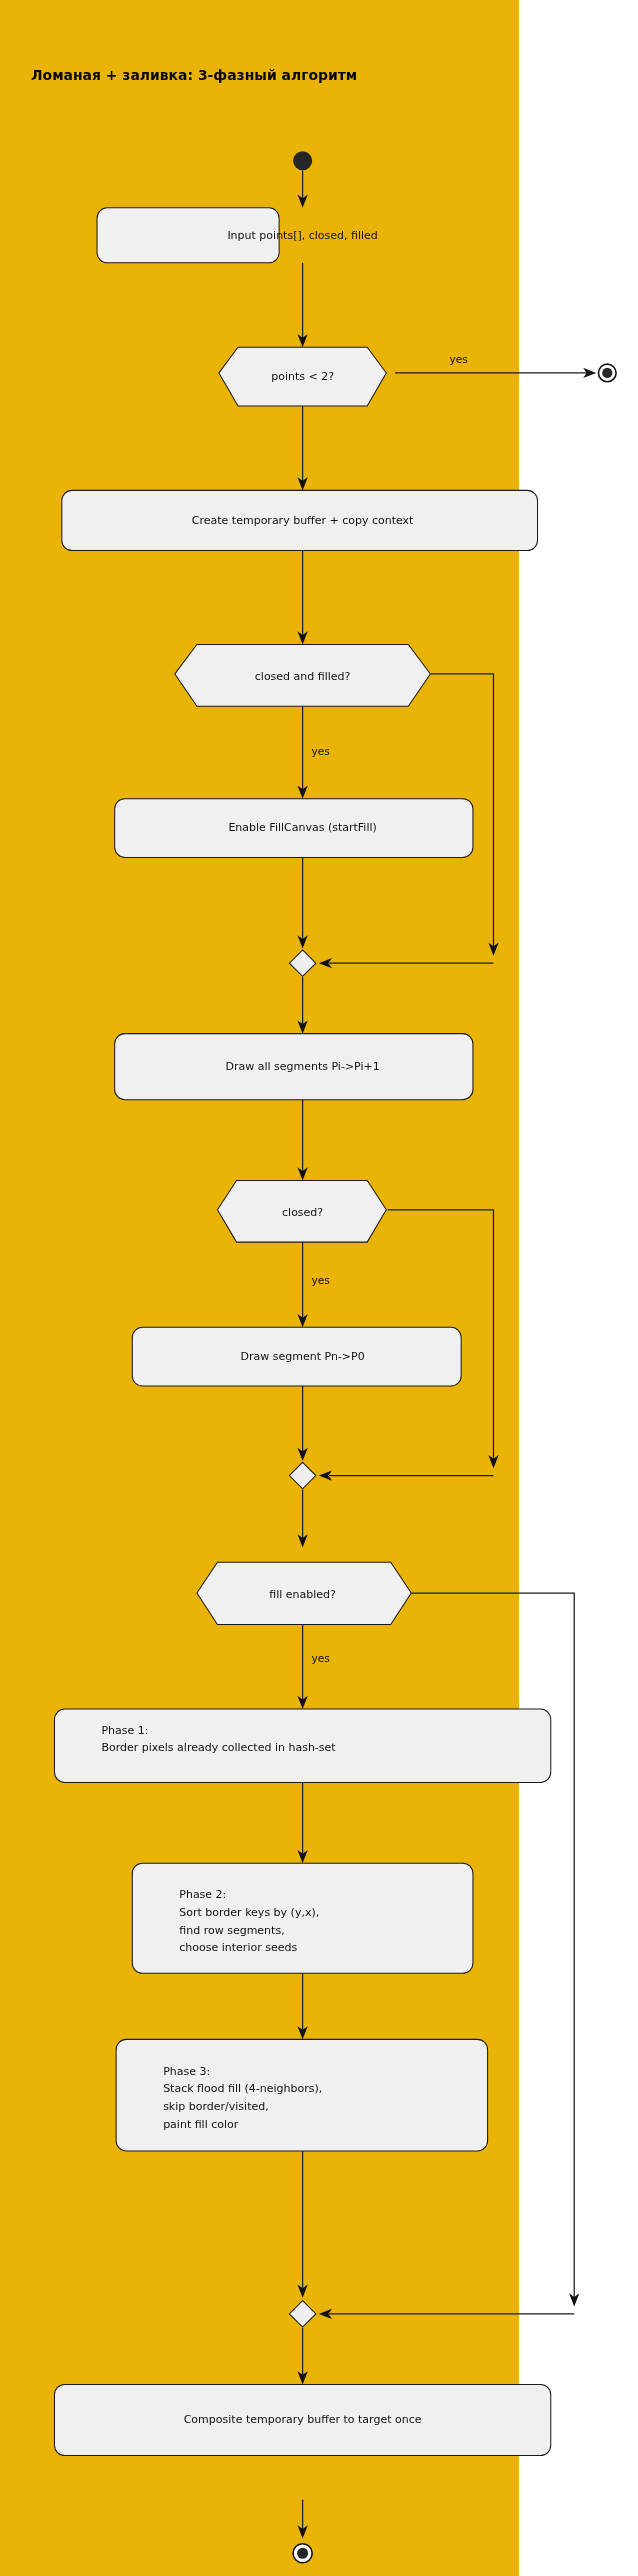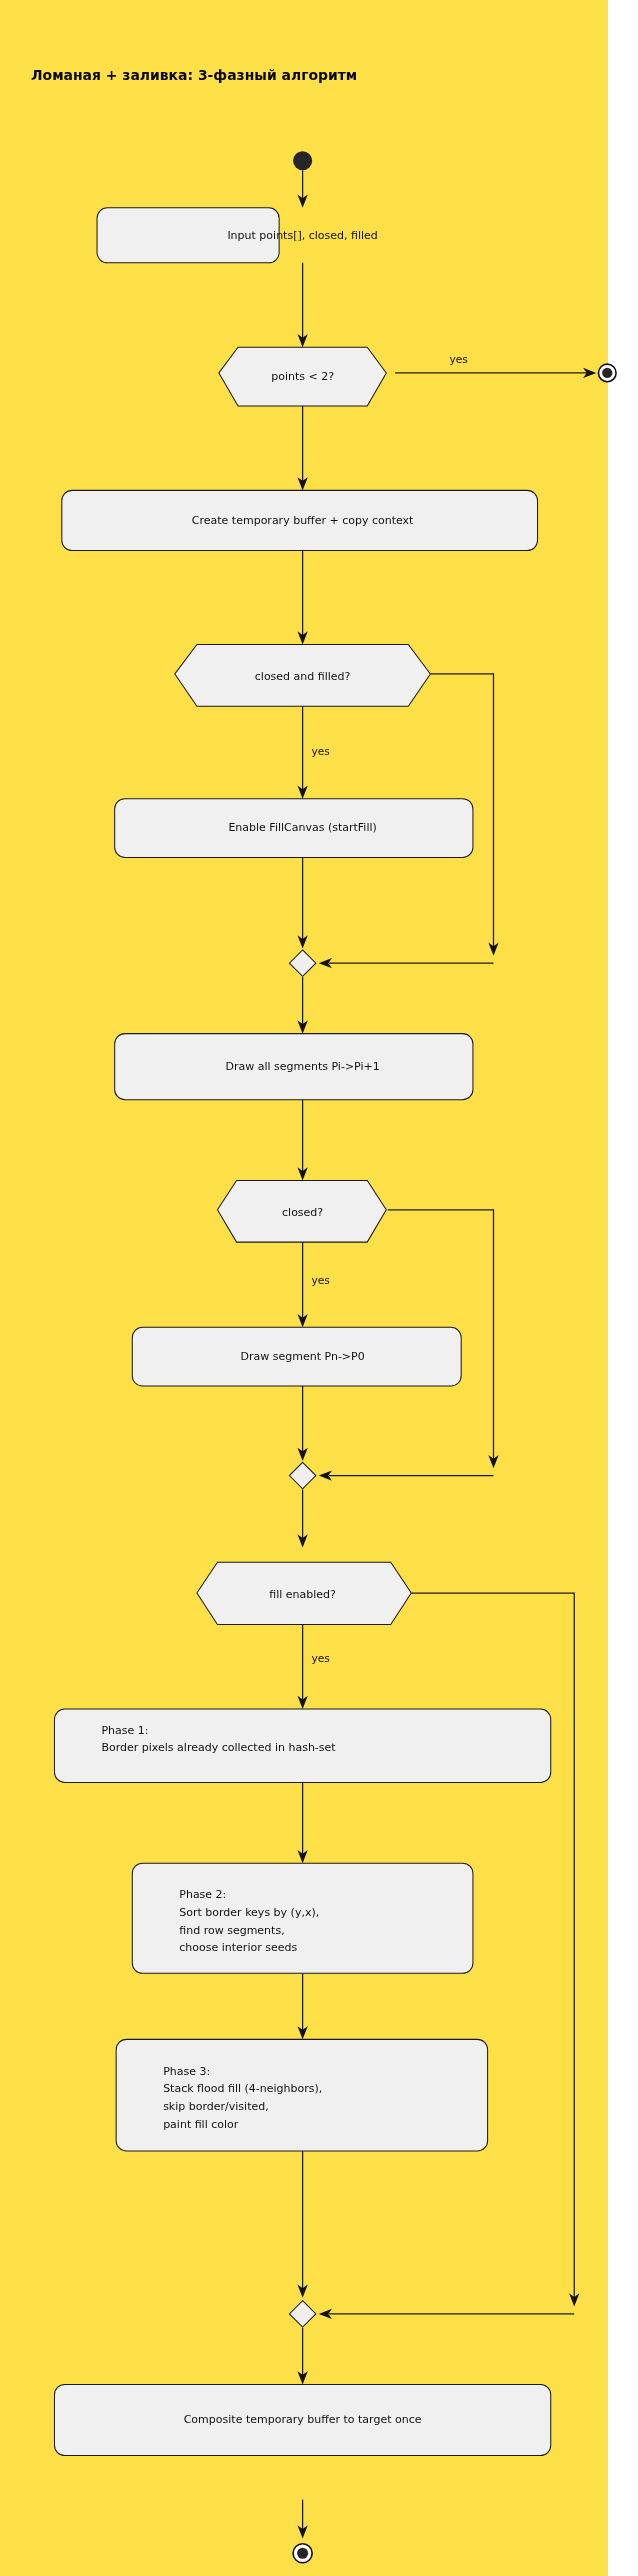--- a/index.html
+++ b/index.html
@@ -8,23 +8,23 @@
     background: #ffffff;
   }
   body {
     width: 639px;
     height: 2576px;
     font-family: "DejaVu Sans", sans-serif;
     overflow: hidden;
   }
   #diagram-root {
     position: relative;
-    width: 608px;
+    width: 519px;
     height: 2576px;
-    background: #fde047;
+    background: #eab308;
   }
   svg#flow {
     display: block;
     width: 639px;
     height: 2576px;
   }
   .node-shape {
     fill: #f0f0f0;
     stroke: #1a1a1a;
     stroke-width: 1.4;

